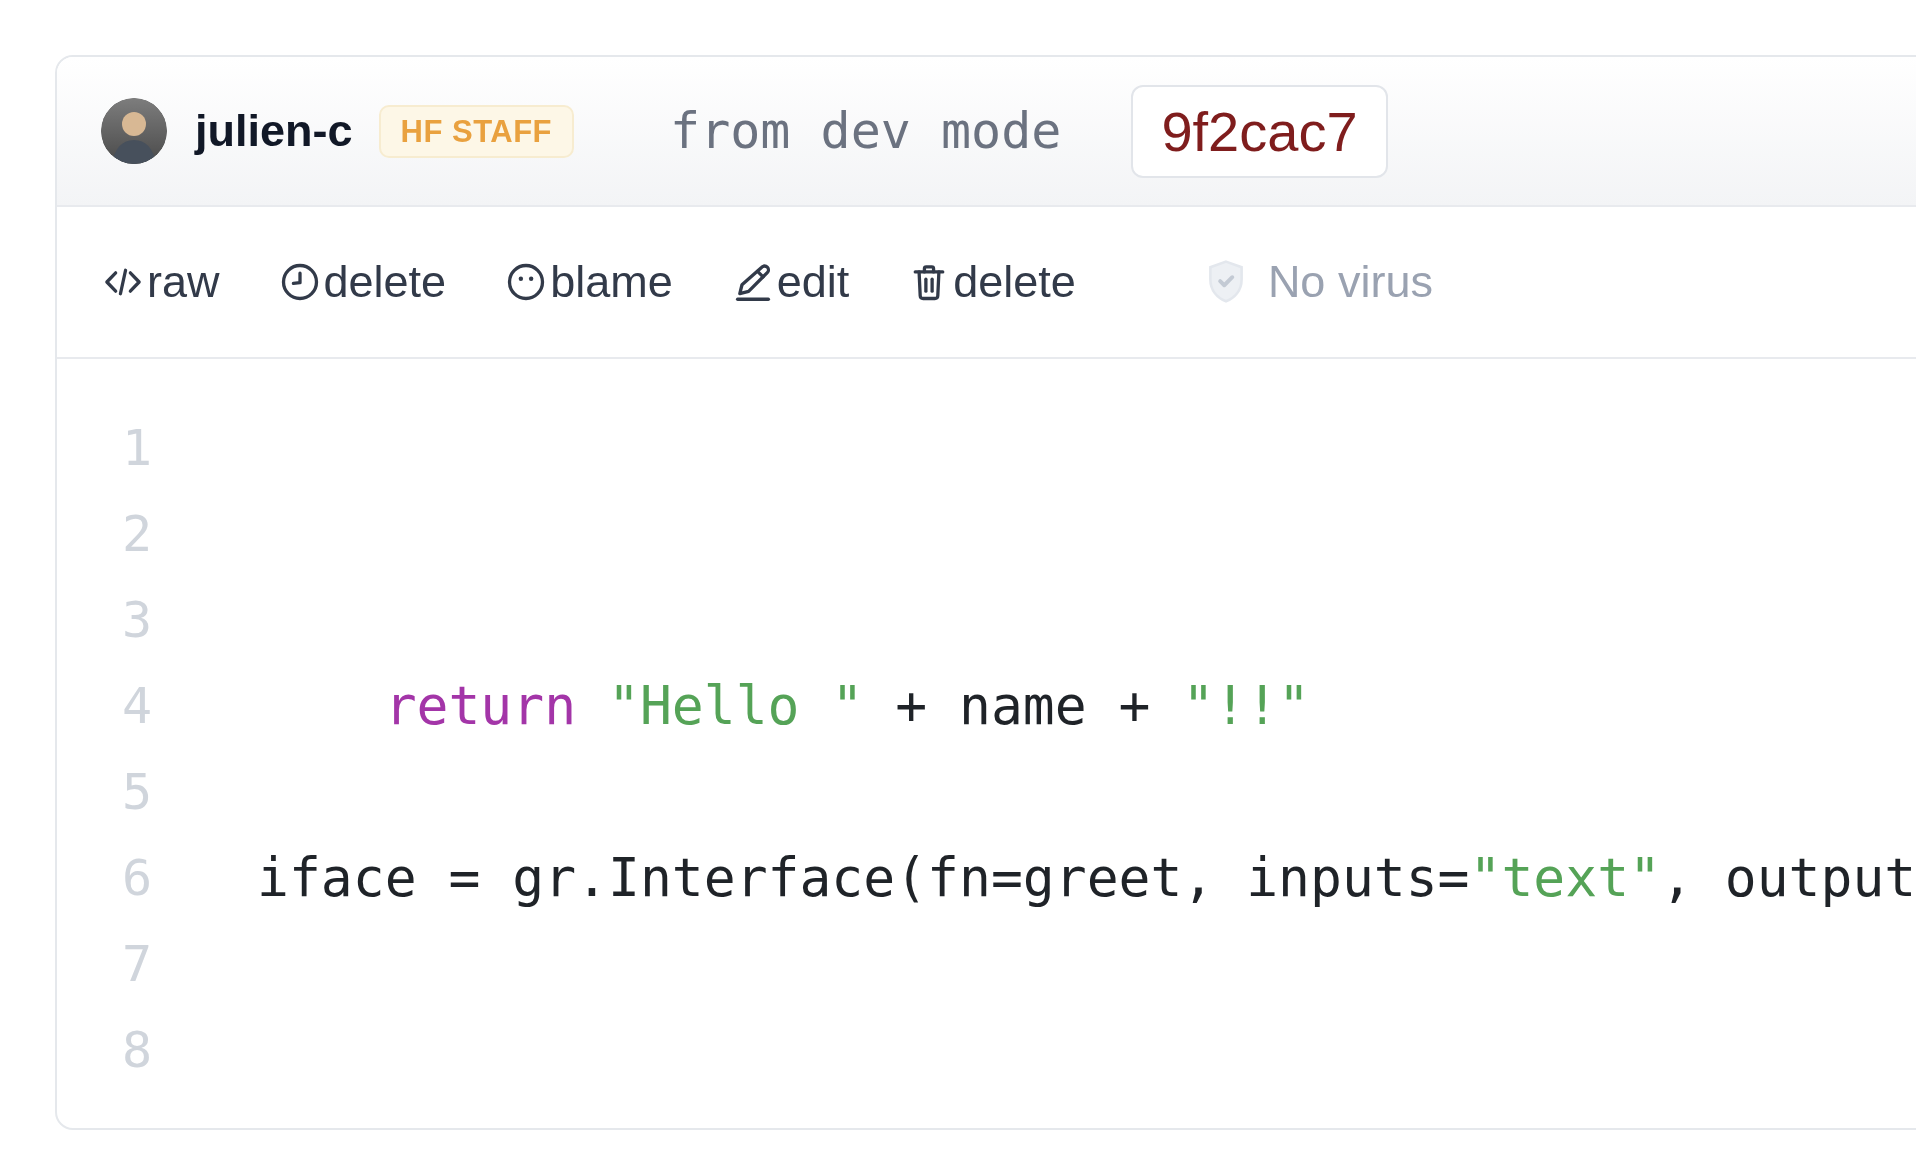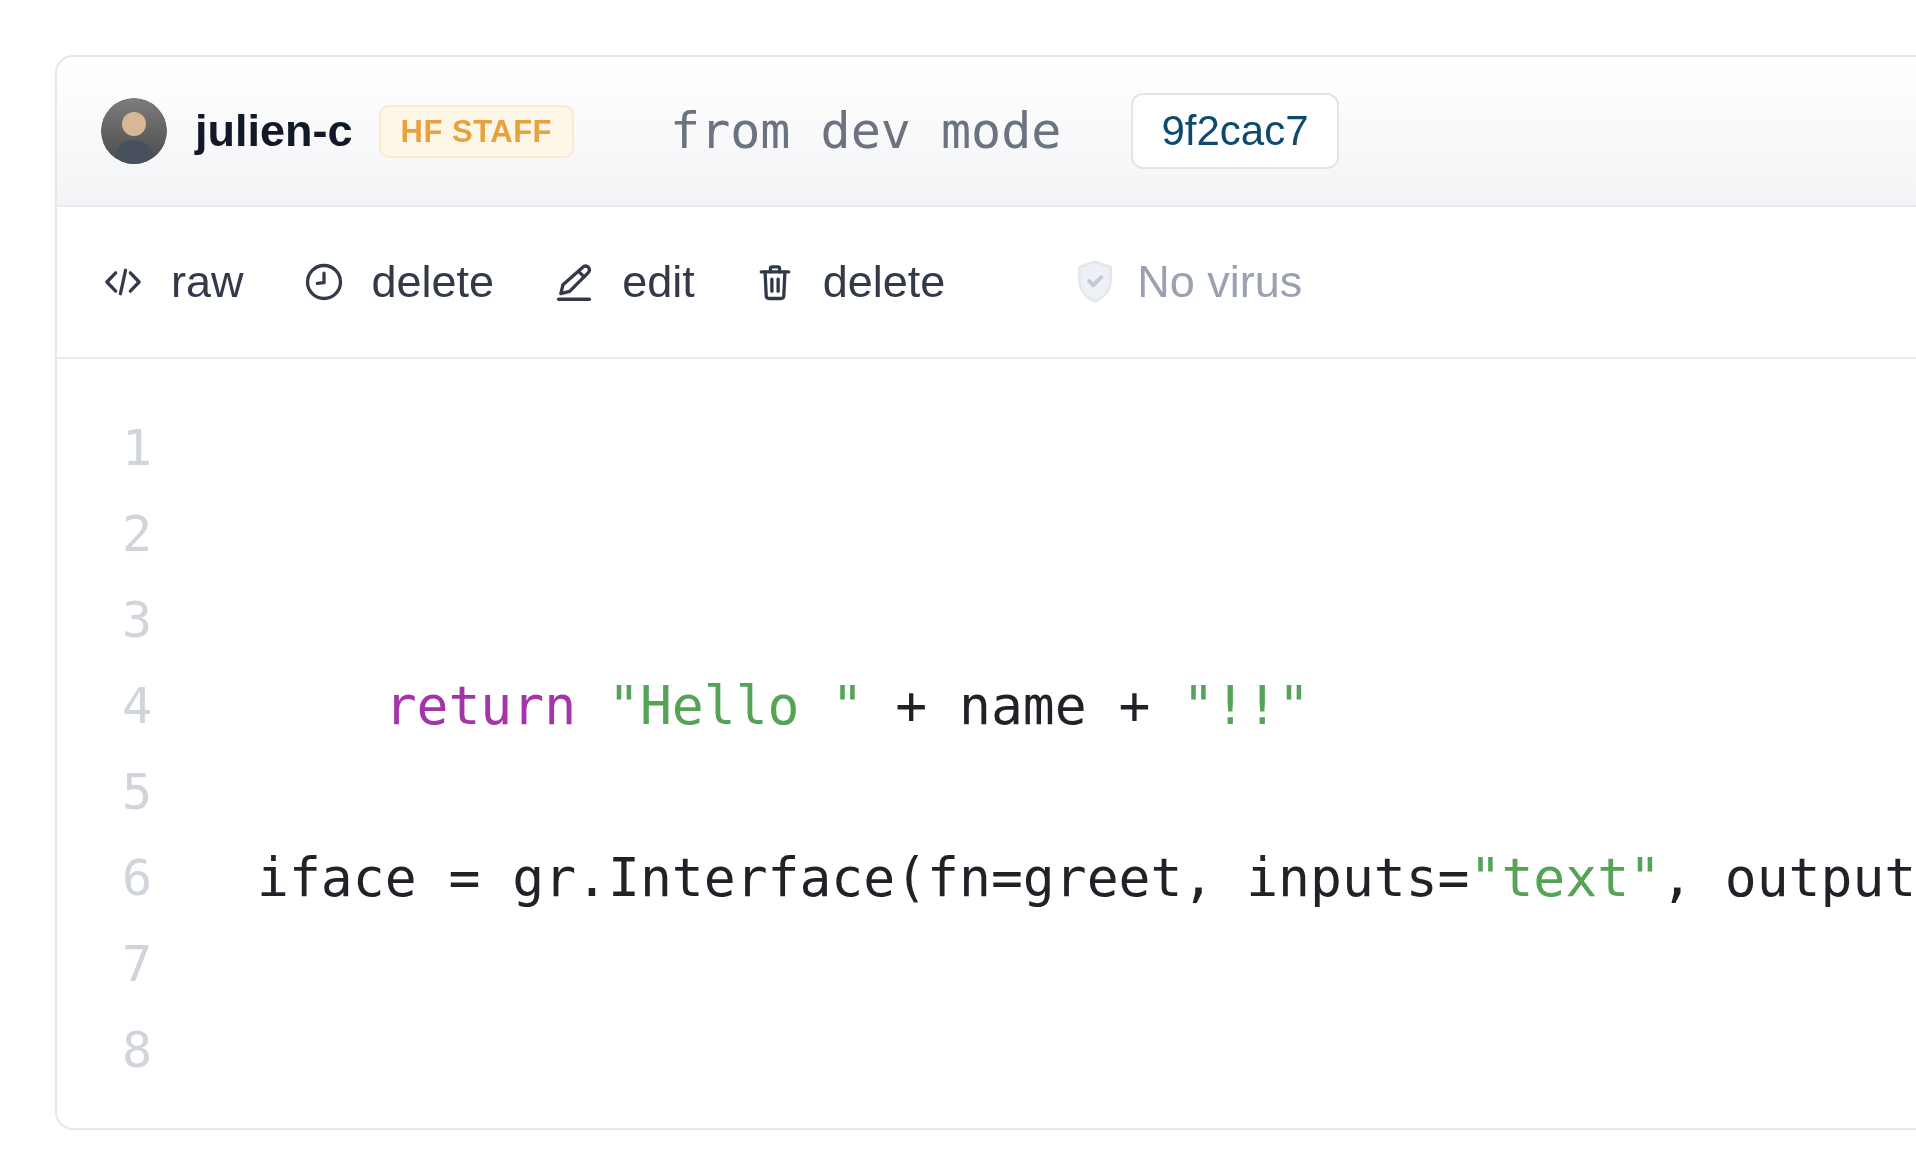--- a/index.html
+++ b/index.html
@@ -16,28 +16,28 @@
             border-bottom:2px solid #e8eaee; }
   .avatar { width:66px; height:66px; border-radius:50%; overflow:hidden; flex:0 0 auto;
             cursor:pointer; }
   .username { margin-left:28px; font-size:45px; font-weight:600; color:#111827; cursor:pointer; }
   .staff-badge { margin-left:26px; font-size:31px; font-weight:700; letter-spacing:0.5px;
                  color:var(--badge-fg); background:var(--badge-bg);
                  border:2px solid var(--badge-border); border-radius:10px;
                  padding:9px 20px; line-height:1; }
   .commit-msg { margin-left:96px; font-family:"DejaVu Sans Mono", monospace;
                 font-size:50px; color:#6b7280; cursor:pointer; }
-  .commit-hash { margin-left:70px; font-size:42px; color:#0c4a6e;
+  .commit-hash { margin-left:70px; font-size:56px; color:#7f1d1d;
                  background:#ffffff; border:2px solid #e2e5ea; border-radius:12px;
                  padding:12px 28px; cursor:pointer; }
 
   
   .toolbar { height:152px; display:flex; align-items:center; padding:0 44px;
              background:#ffffff; border-bottom:2px solid #e8eaee; }
-  .tool-item { display:flex; align-items:center; gap:26px; margin-right:58px;
+  .tool-item { display:flex; align-items:center; gap:2px; margin-right:58px;
                font-size:45px; color:#323a49; cursor:pointer; }
   .tool-item svg { width:44px; height:44px; stroke:#323a49; fill:none;
                    stroke-width:1.8; stroke-linecap:round; stroke-linejoin:round; }
   .scan-status { display:flex; align-items:flex-end; gap:16px; margin-left:66px;
                  font-size:45px; color:#9aa2b1; cursor:pointer; }
   .scan-status svg { width:52px; height:52px; }
 
   
   .code-area { padding-top:46px; background:#ffffff; }
   .code-line { display:flex; height:86px; line-height:86px;
@@ -93,20 +93,28 @@
     </div>
 
     <div class="tool-item">
       <svg viewBox="0 0 24 24">
         <circle cx="12" cy="12" r="9"></circle>
           <polyline points="12 7.2 12 12.4 8.4 12.8"></polyline>
       </svg>
       <span>delete</span>
     </div>
 
+    <div class="tool-item">
+      <svg viewBox="0 0 24 24">
+        <circle cx="12" cy="12" r="9"></circle>
+        <circle cx="9.2" cy="10.2" r="1.2" fill="#323a49" stroke="none"></circle>
+        <circle cx="14.8" cy="10.2" r="1.2" fill="#323a49" stroke="none"></circle>
+      </svg>
+      <span>blame</span>
+    </div>
 
     <div class="tool-item">
       <svg viewBox="0 0 24 24">
         <path d="M16.8 3.9 a2.1 2.1 0 0 1 3 3 L9.6 17.1 L4.8 18.3 L6 13.5 Z"></path>
         <line x1="14.5" y1="6.2" x2="17.5" y2="9.2"></line>
         <line x1="3.6" y1="21.4" x2="20.4" y2="21.4"></line>
       </svg>
       <span>edit</span>
     </div>
 

